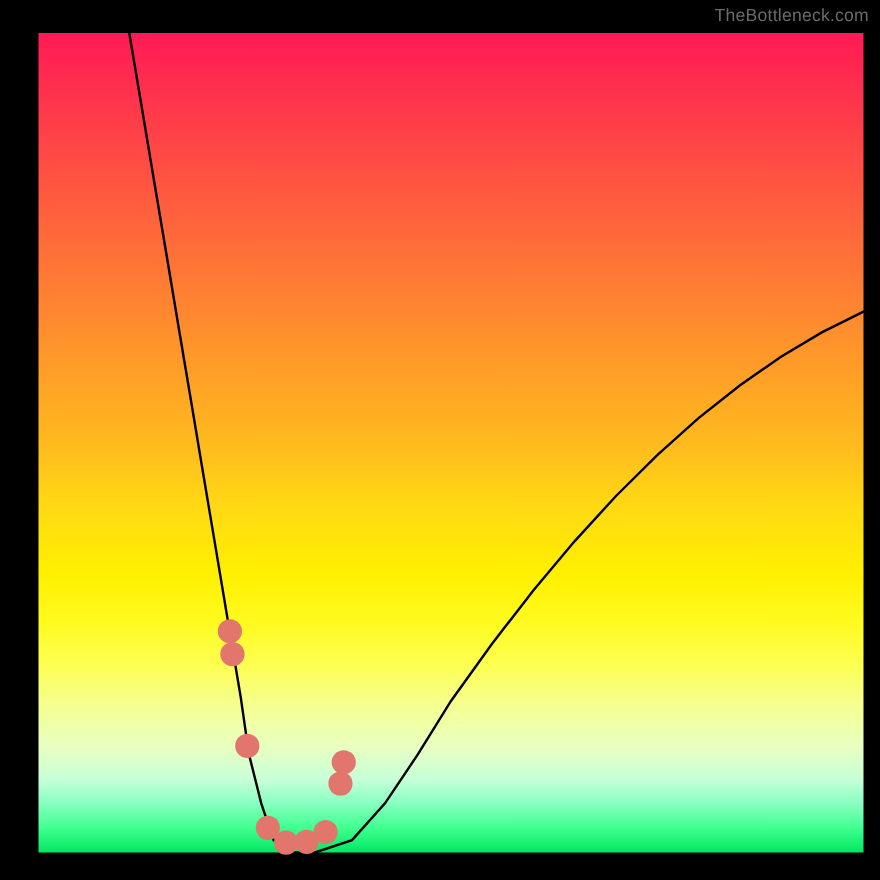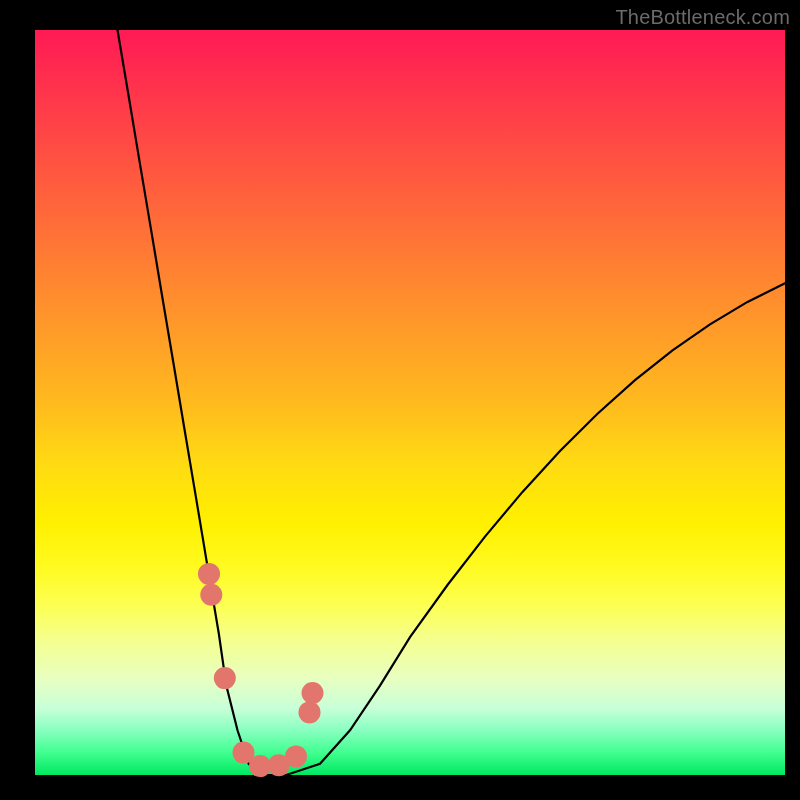--- a/index.html
+++ b/index.html
@@ -42,21 +42,21 @@
       #88ffc0 94%,
       #40ff90 97%,
       #00e860 100%
     );
   }
   .watermark {
     position: absolute;
     top: 6px;
     right: 10px;
     color: #6b6b6b;
-    font-size: 20px;
+    font-size: 16px;
     font-weight: 500;
     letter-spacing: 0.2px;
   }
   svg.curve {
     position: absolute;
     left: 0;
     top: 0;
     width: 750px;
     height: 745px;
     overflow: visible;

